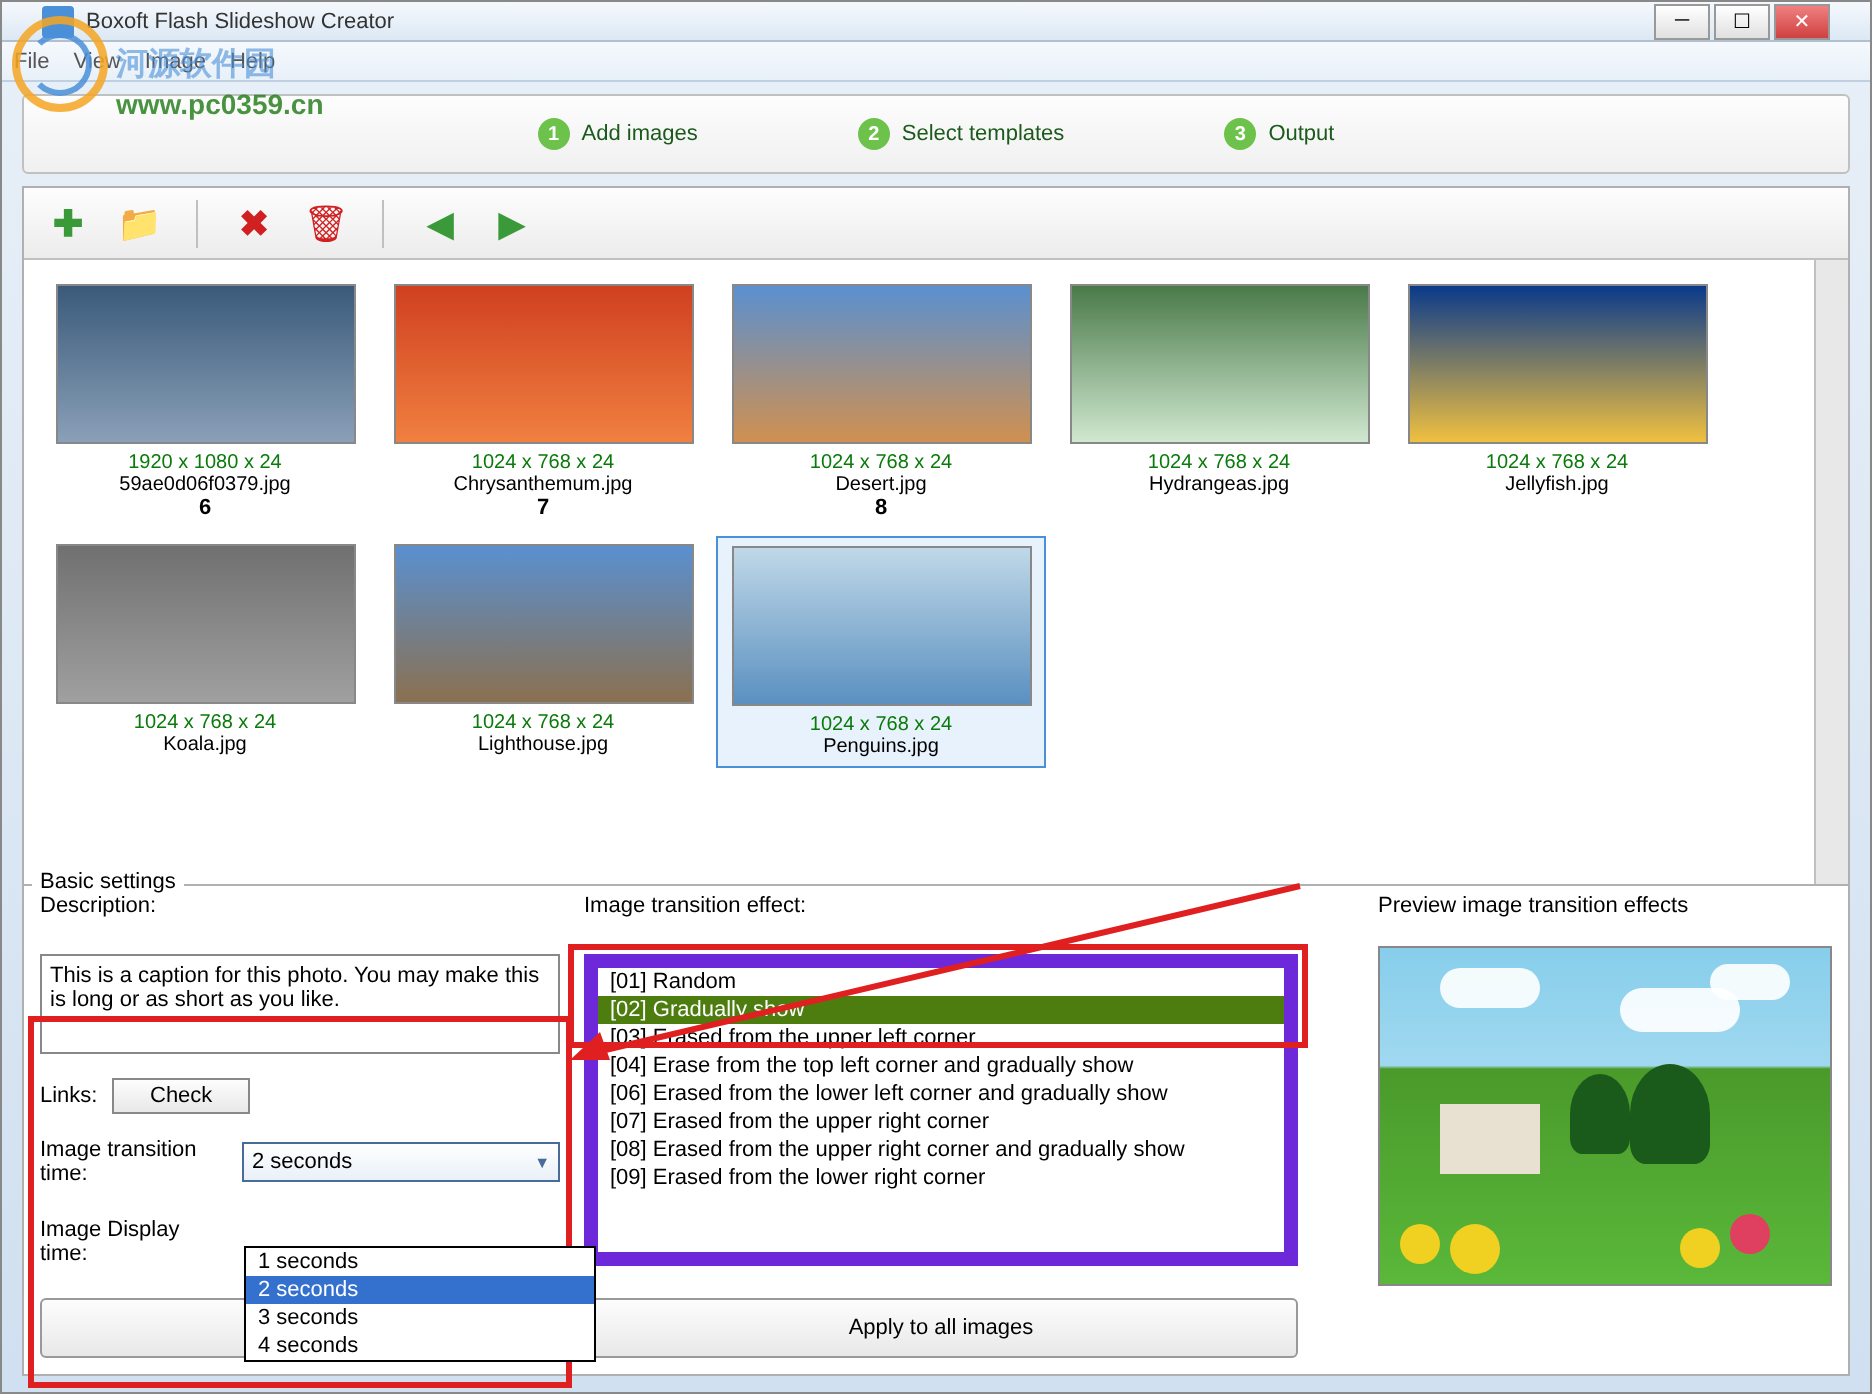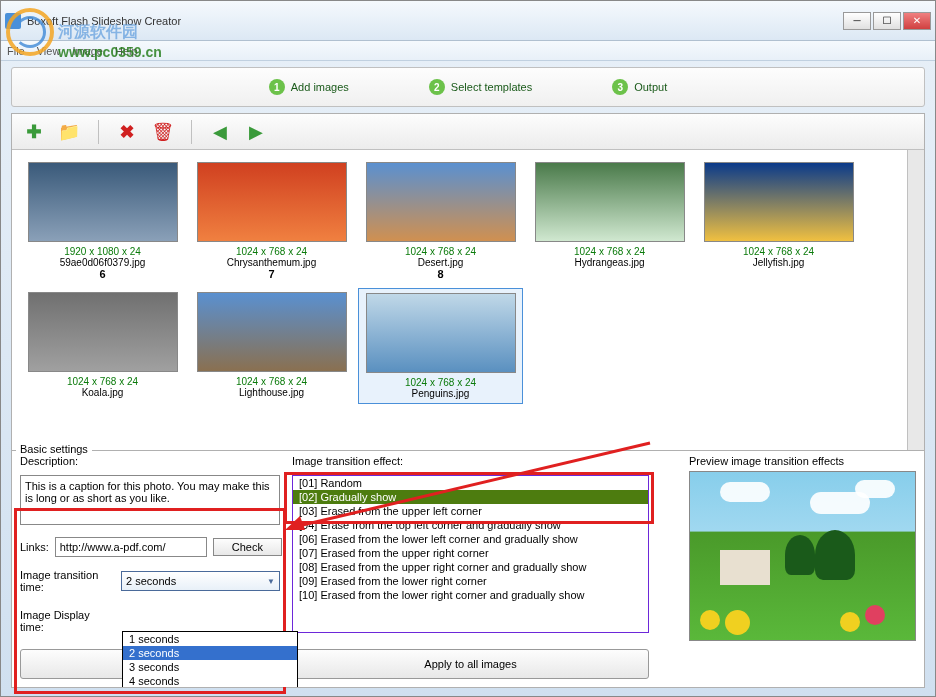--- a/index.html
+++ b/index.html
@@ -1,20 +1,20 @@
 <!DOCTYPE html>
 <html><head>
   <meta charset="utf-8">
   <style>
     * { margin: 0; padding: 0; box-sizing: border-box; font-family: Tahoma, Arial, sans-serif; font-size: 11px; }
     body { background: #f0f0f0; width: 936px; height: 697px; overflow: hidden; position: relative; }
     
     .window { width: 100%; height: 100%; background: linear-gradient(#e8f0f8, #d0e0f0); border: 1px solid #888; display: flex; flex-direction: column; }
     
-    .titlebar { height: 40px; background: linear-gradient(#f5f9fd, #dce8f4); display: flex; align-items: center; padding: 0 4px; border-bottom: 1px solid #b0c0d0; justify-content: space-between; }
+    .titlebar { height: 20px; background: linear-gradient(#f5f9fd, #dce8f4); display: flex; align-items: center; padding: 0 20px; border-bottom: 1px solid #b0c0d0; justify-content: space-between; }
     .titlebar-icon { width: 16px; height: 16px; background: #4a90d9; border-radius: 2px; margin-right: 6px; }
     .titlebar-text { flex: 1; color: #333; }
     .win-controls { display: flex; gap: 2px; }
     .win-btn { width: 28px; height: 18px; border: 1px solid #999; background: linear-gradient(#fff, #e0e0e0); display: flex; align-items: center; justify-content: center; font-size: 10px; cursor: pointer; }
     .win-btn.close { background: linear-gradient(#f08080, #d04040); color: #fff; }
     
     .menubar { height: 20px; background: linear-gradient(#f5f9fd, #e8f0f8); display: flex; align-items: center; padding: 0 6px; gap: 12px; color: #555; border-bottom: 1px solid #c0d0e0; }
     .menubar span { cursor: pointer; }
     
     .watermark { position: absolute; top: 8px; left: 6px; z-index: 100; pointer-events: none; }
@@ -44,37 +44,37 @@
     .thumb-num { font-weight: bold; font-size: 11px; }
     .vscroll { width: 17px; background: #e8e8e8; border-left: 1px solid #c0c0c0; }
     
     .bottom-section { border-top: 1px solid #b0b0b0; padding: 4px 8px 8px; display: flex; gap: 12px; position: relative; }
     .bottom-section::before { content: 'Basic settings'; position: absolute; top: -8px; left: 4px; background: #fff; padding: 0 4px; font-size: 11px; }
     
     .col-left { width: 260px; display: flex; flex-direction: column; gap: 4px; position: relative; }
     .col-mid { flex: 1; display: flex; flex-direction: column; gap: 4px; }
     .col-right { width: 255px; padding-left: 28px; }
     
-    .label { color: #000; margin-bottom: 4px; }
+    .label { color: #000; margin-bottom: 14px; }
     .desc-box { width: 100%; height: 50px; border: 1px solid #888; padding: 4px; font-size: 11px; resize: none; }
     
     .form-row { display: flex; align-items: center; gap: 6px; }
     .form-row label { width: 95px; }
     .text-input { flex: 1; border: 1px solid #888; padding: 2px 4px; height: 20px; }
     .check-btn { border: 1px solid #888; padding: 2px 18px; background: linear-gradient(#fdfdfd, #e8e8e8); cursor: pointer; }
     .select-box { flex: 1; border: 1px solid #4a6a9a; padding: 2px 4px; height: 20px; background: linear-gradient(#fff, #e8f0f8); display: flex; justify-content: space-between; align-items: center; cursor: pointer; }
     .select-box::after { content: '▼'; font-size: 8px; color: #4a6a9a; }
     
     .dropdown-list { position: absolute; top: 176px; left: 102px; width: 176px; background: #fff; border: 1px solid #000; z-index: 50; }
     .dropdown-item { padding: 1px 6px; cursor: pointer; }
     .dropdown-item.selected { background: #3470cd; color: #fff; }
     
     .apply-btn { width: 100%; height: 30px; border: 1px solid #999; background: linear-gradient(#fdfdfd, #e8e8e8); cursor: pointer; border-radius: 3px; margin-top: 12px; }
     
-    .effect-list { flex: 1; border: 1px solid #6d28d9; overflow-y: auto; height: 134px; }
+    .effect-list { flex: 1; border: 7px solid #6d28d9; overflow-y: auto; height: 134px; }
     .effect-item { padding: 1px 6px; cursor: pointer; white-space: nowrap; }
     .effect-item.selected { background: #4d7c0f; color: #fff; }
     
     .preview-box { width: 100%; height: 170px; border: 1px solid #888; background: linear-gradient(#87ceeb 0%, #a0d8f0 35%, #4a9a2a 36%, #5ab83a 100%); position: relative; overflow: hidden; }
     .cloud { position: absolute; background: #fff; border-radius: 20px; opacity: 0.9; }
     .preview-tree { position: absolute; bottom: 60px; right: 60px; width: 40px; height: 50px; background: #1a5a1a; border-radius: 50% 50% 20% 20%; }
     .preview-house { position: absolute; bottom: 55px; left: 30px; width: 50px; height: 35px; background: #e8e0d0; }
     .flower { position: absolute; width: 20px; height: 20px; border-radius: 50%; }
     
     .red-box { position: absolute; border: 3px solid #e02020; pointer-events: none; z-index: 40; }
@@ -189,21 +189,20 @@
     </div>
 
     <div class="bottom-section">
 
       <div class="col-left">
         <div class="label">Description:</div>
         <textarea class="desc-box" style="">This is a caption for this photo. You may make this is long or as short as you like.</textarea>
 
         <div class="form-row" style="margin-top:8px;">
           <label style="width:30px;">Links:</label>
-          <input class="text-input" value="http://www.a-pdf.com/" style="">
           <button class="check-btn">Check</button>
         </div>
 
         <div class="form-row" style="margin-top:8px;">
           <label>Image transition time:</label>
           <div class="select-box">
             <span>2 seconds</span>
           </div>
         </div>
 
@@ -226,21 +225,20 @@
         <div class="label">Image transition effect:</div>
         <div class="effect-list" id="effect-list">
             <div class="effect-item">[01] Random</div>
             <div class="effect-item selected">[02] Gradually show</div>
             <div class="effect-item">[03] Erased from the upper left corner</div>
             <div class="effect-item">[04] Erase from the top left corner and gradually show</div>
             <div class="effect-item">[06] Erased from the lower left corner and gradually show</div>
             <div class="effect-item">[07] Erased from the upper right corner</div>
             <div class="effect-item">[08] Erased from the upper right corner and gradually show</div>
             <div class="effect-item">[09] Erased from the lower right corner</div>
-            <div class="effect-item">[10] Erased from the lower right corner and gradually show</div>
           </div>
         <button class="apply-btn">Apply to all images</button>
       </div>
 
       <div class="col-right">
         <div class="label">Preview image transition effects</div>
         <div class="preview-box">
           <div class="cloud" style="top:10px;left:30px;width:50px;height:20px;"></div>
           <div class="cloud" style="top:20px;left:120px;width:60px;height:22px;"></div>
           <div class="cloud" style="top:8px;right:20px;width:40px;height:18px;"></div>

